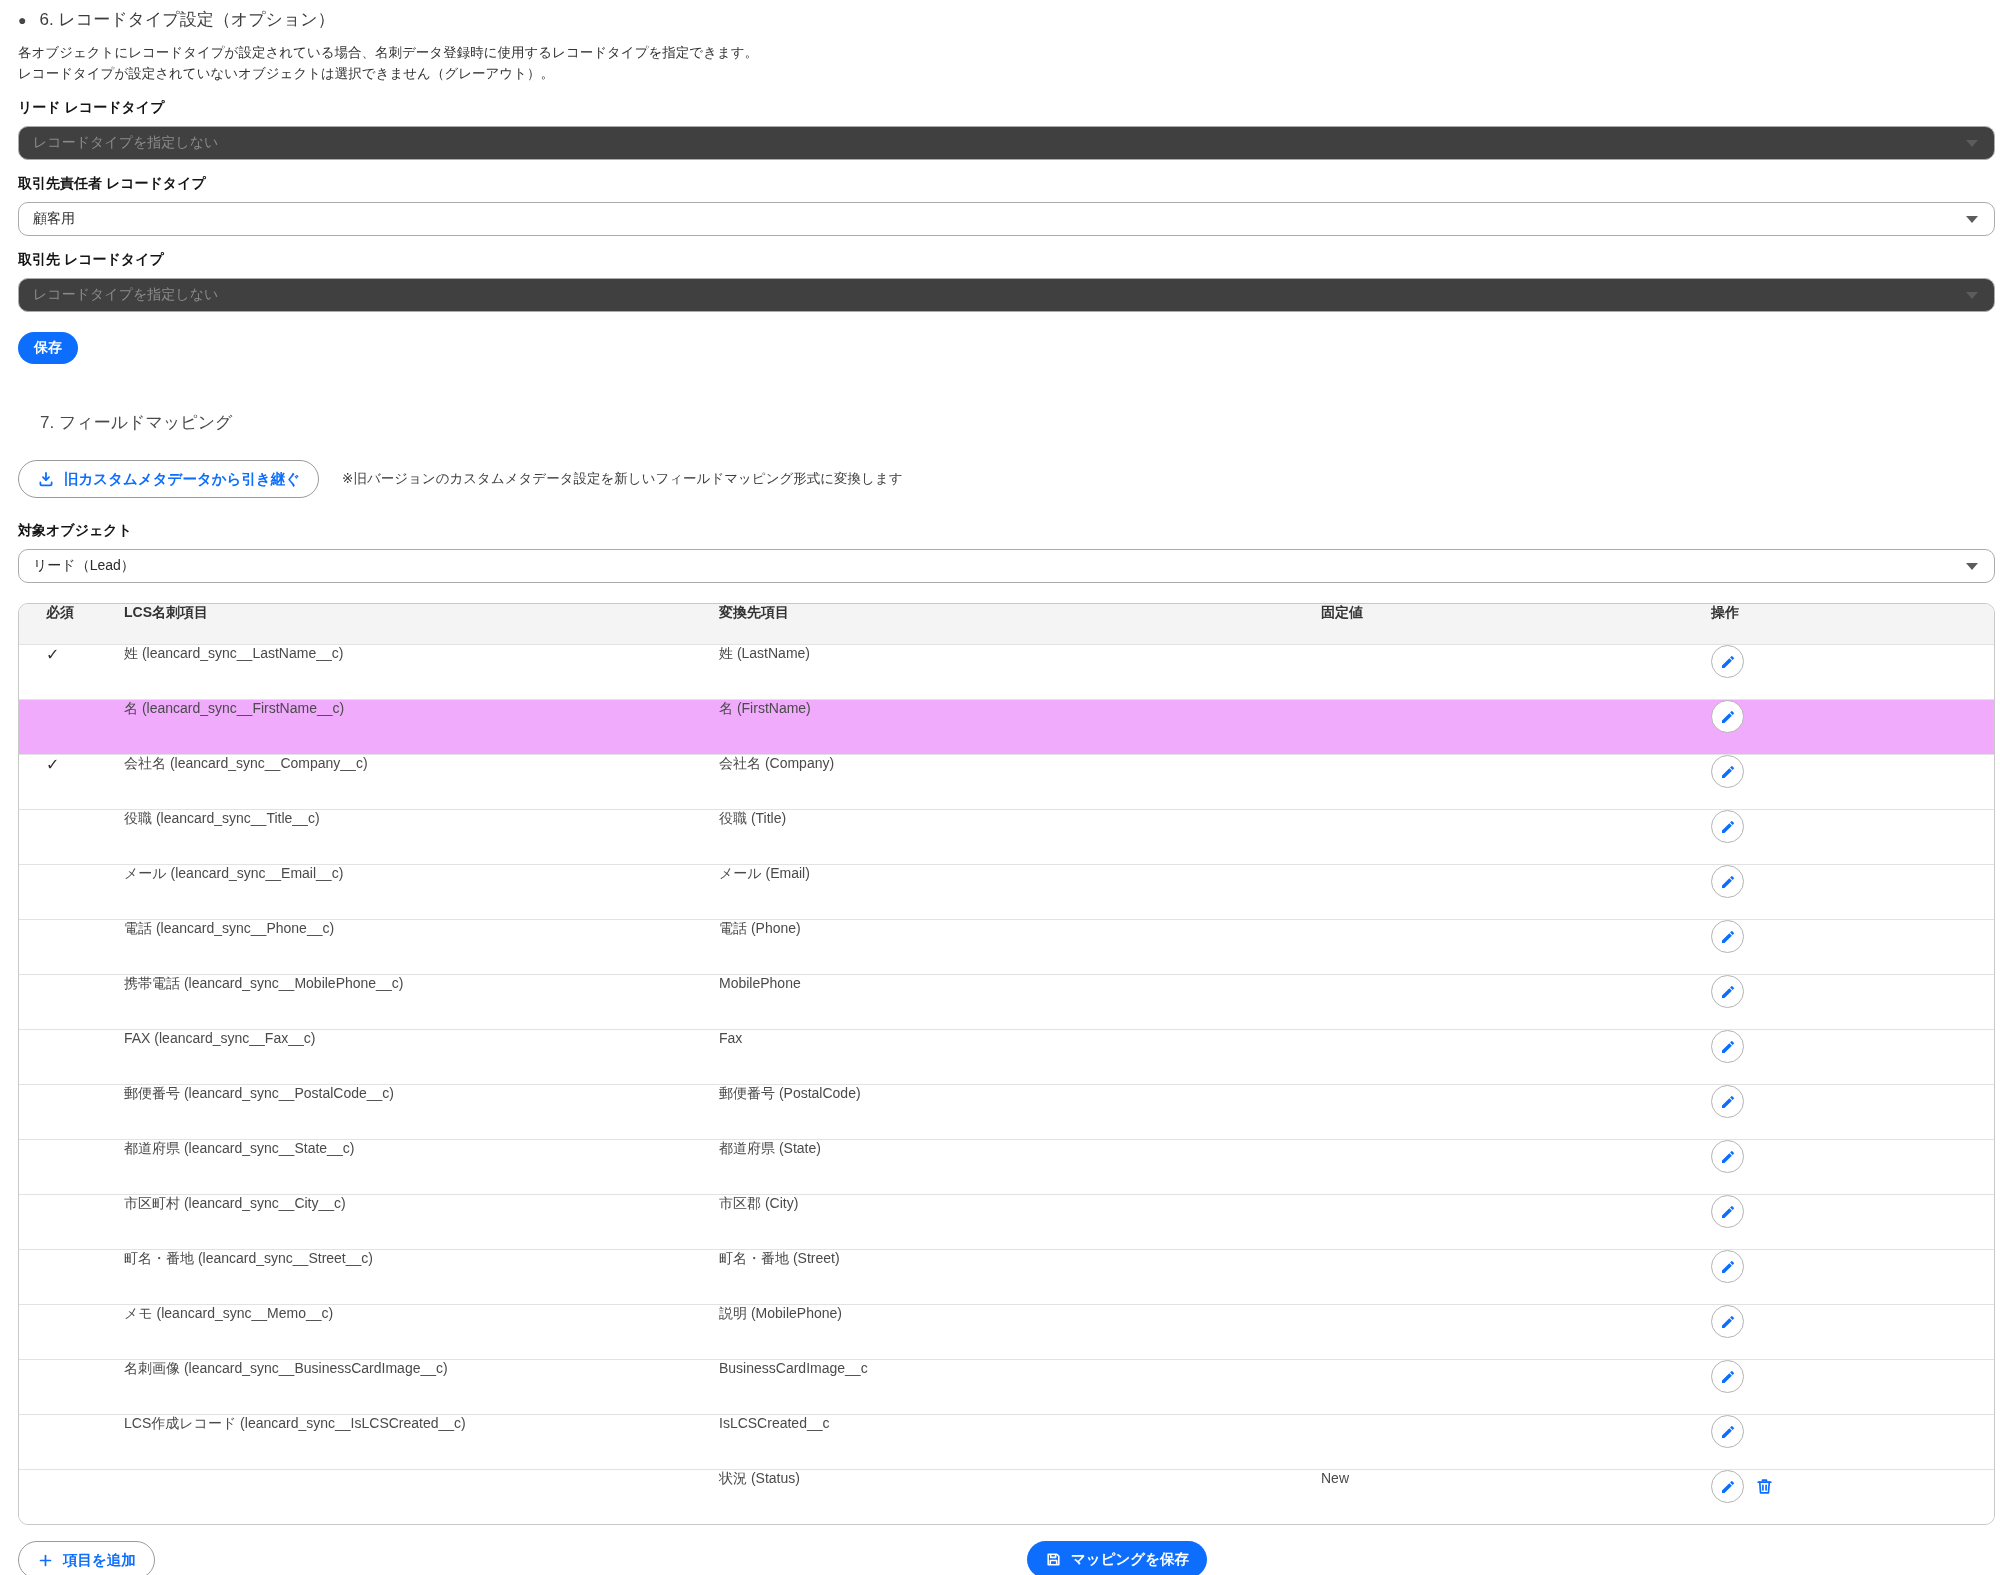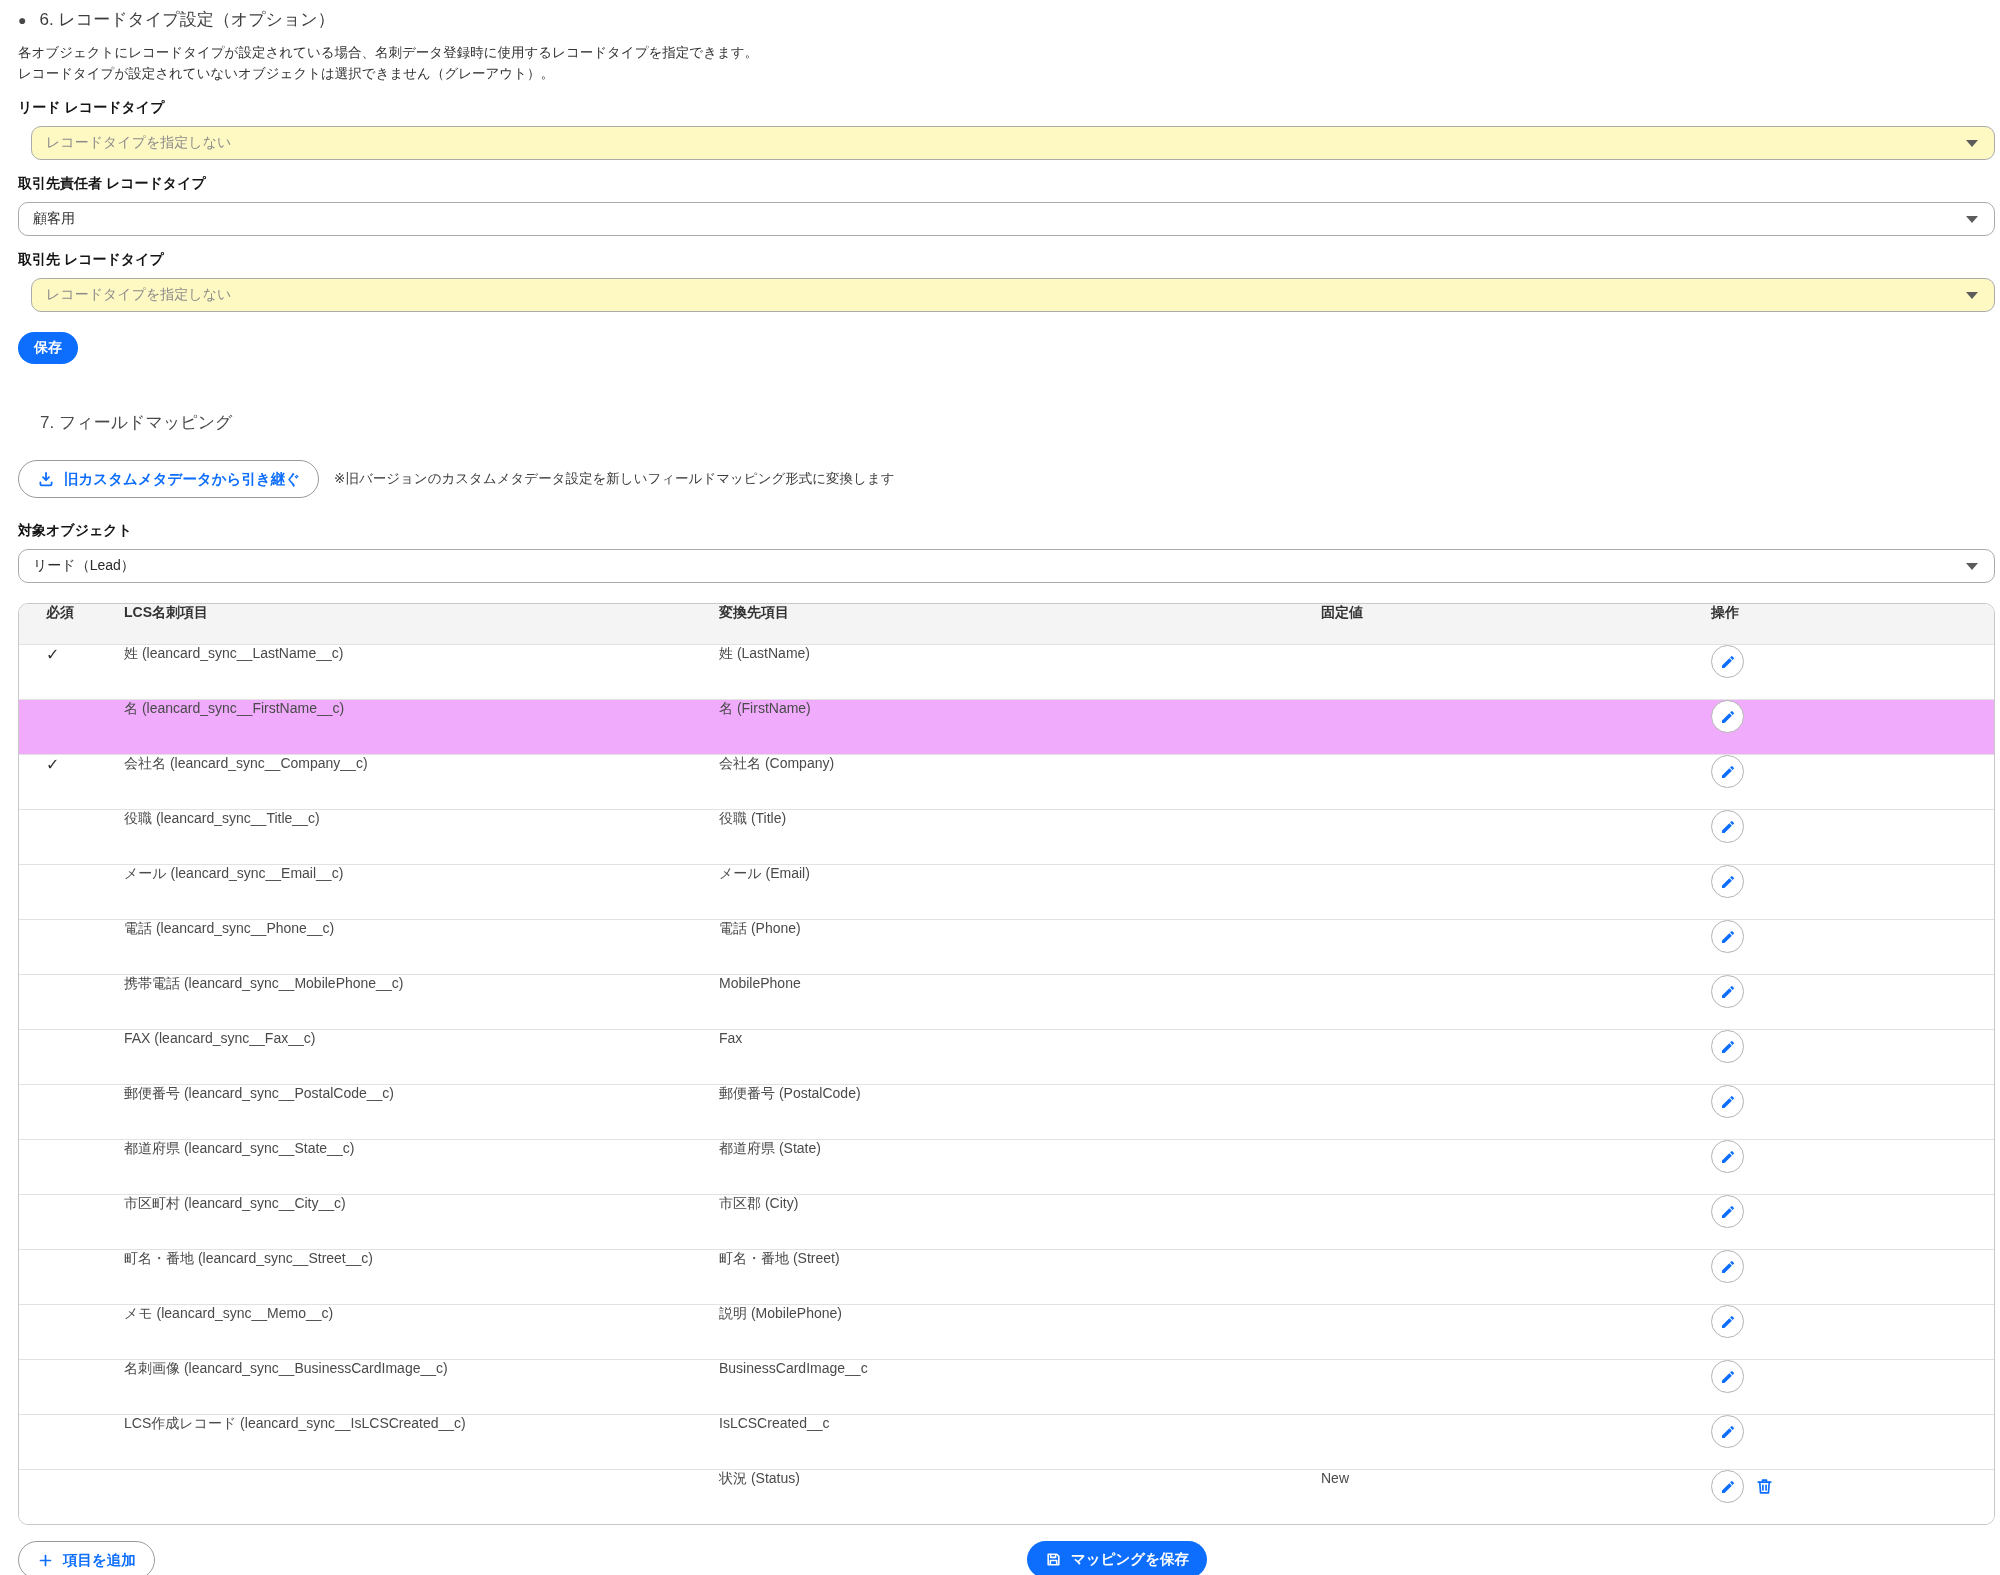--- a/index.html
+++ b/index.html
@@ -12,33 +12,33 @@
   .sec6-head { display:flex; align-items:center; gap:13px; font-size:17px; color:#3c3c3c; }
   .bullet { font-size:14px; color:#474747; line-height:1; }
 
   .desc { margin-top:11px; font-size:13.5px; line-height:21px; color:#333; }
 
   .field-label { margin:15px 0 9px; font-size:14px; font-weight:bold; color:#141414; }
 
   .select { position:relative; height:34px; border:1px solid #ababab; border-radius:10px;
     background:#fff; display:flex; align-items:center; padding:0 40px 0 14px;
     font-size:14px; color:#2b2b2b; cursor:pointer; }
-  .select.disabled { background:#fef9c3; color:#8b8b8b; cursor:default;margin-left:13px; }
+  .select.disabled { background:#404040; color:#8b8b8b; cursor:default; }
   .caret { position:absolute; right:16px; top:50%; margin-top:-3px; width:0; height:0;
     border-left:6px solid transparent; border-right:6px solid transparent;
     border-top:7px solid #5c5c5c; }
 
   .btn { border:none; background:none; cursor:pointer; font-family:inherit; display:inline-flex;
     align-items:center; justify-content:center; }
   .btn-primary { background:#0d6efd; color:#fff; font-weight:bold; border-radius:17px; }
   .btn-save6 { margin-top:20px; height:32px; padding:0 16px; font-size:14px; }
 
   
   .sec7-head { margin:47px 0 0 22px; font-size:17px; color:#4a4a4a; }
-  .migrate-row { margin-top:26px; display:flex; align-items:center; gap:15px; }
+  .migrate-row { margin-top:26px; display:flex; align-items:center; gap:23px; }
   .btn-outline { height:38px; border:1px solid #9a9a9a; border-radius:19px; background:#fff;
     color:#0d6efd; font-weight:bold; font-size:14.5px; padding:0 18px; gap:9px; }
   .note { font-size:13.5px; color:#3d3d3d; }
 
   
   .table { margin-top:20px; border:1px solid #c8c8c8; border-radius:10px; overflow:hidden; }
   .trow, .thead { display:flex; align-items:flex-start; }
   .thead { height:40px; background:#f4f4f4; font-size:14px; font-weight:bold; color:#333; }
   .trow { height:55px; background:#fff; border-top:1px solid #e2e2e2; font-size:14px; color:#4a4a4a; }
   .trow.highlight { background:#f0abfc; }

